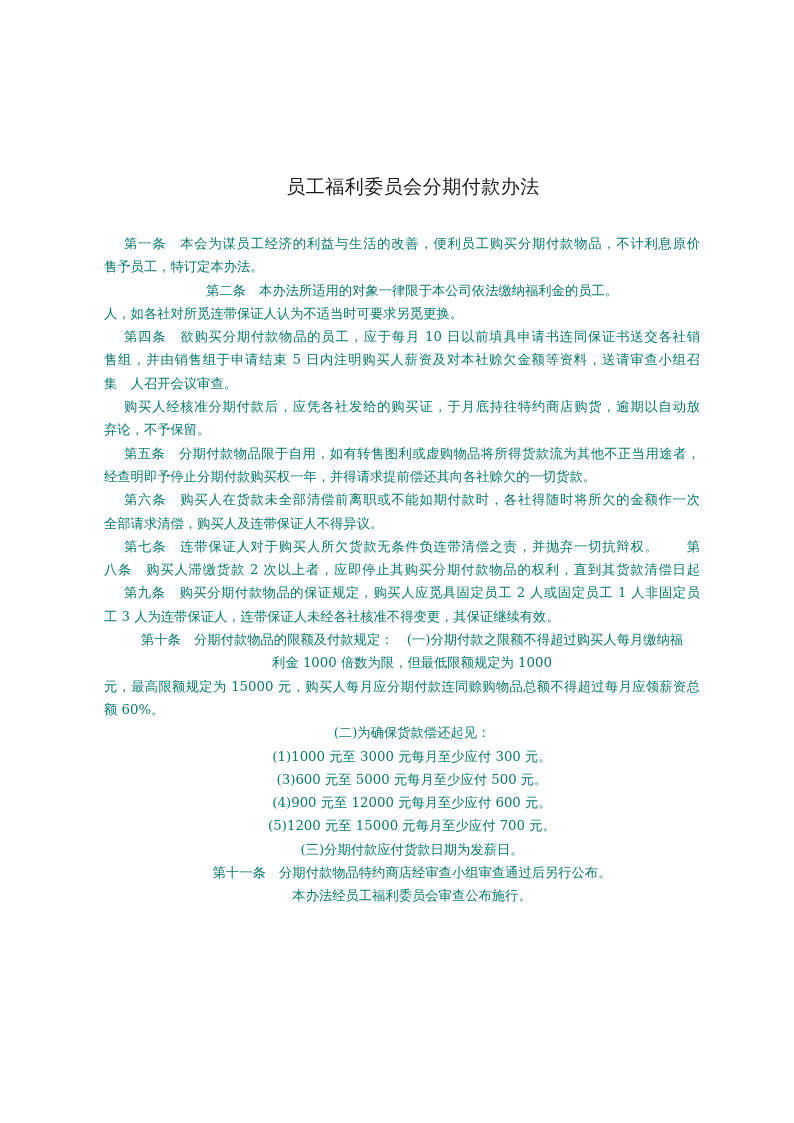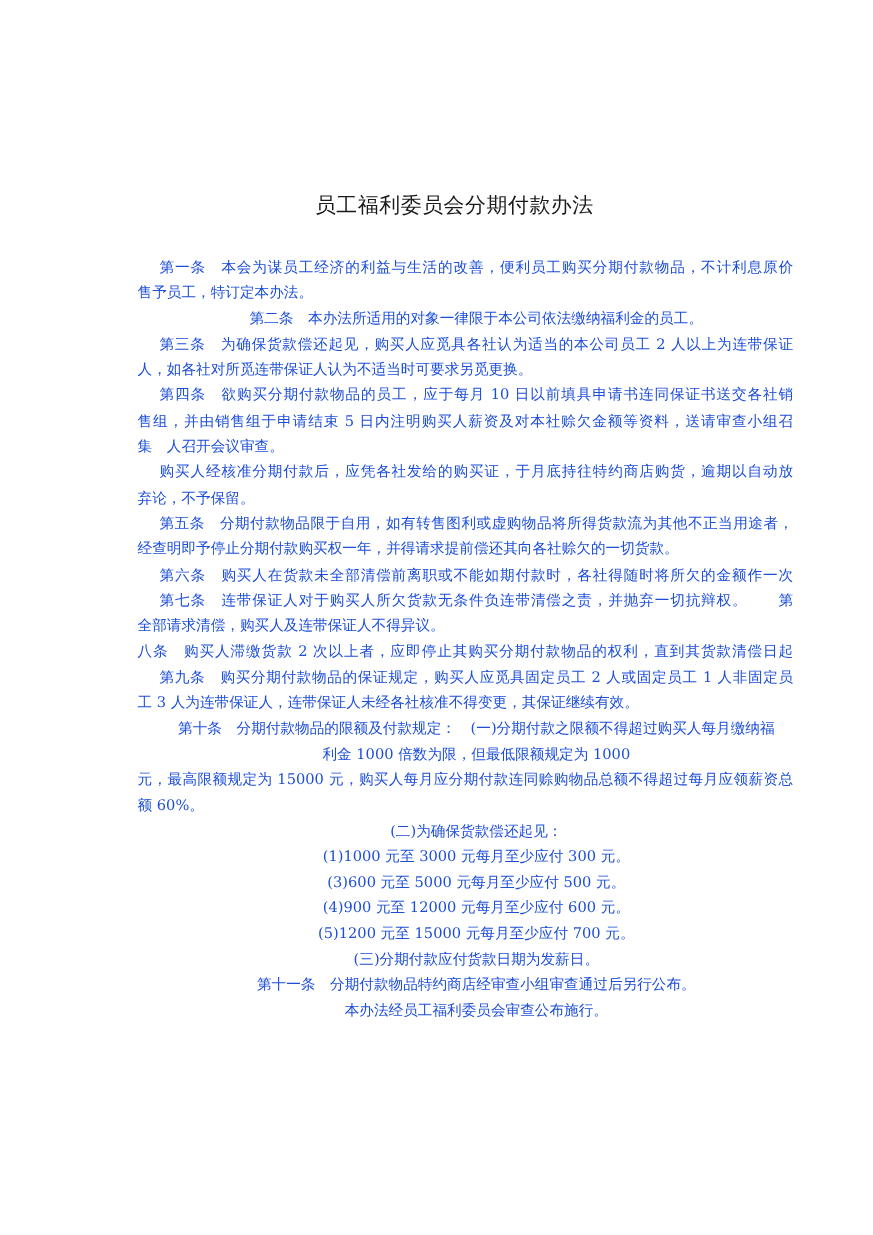--- a/index.html
+++ b/index.html
@@ -7,48 +7,47 @@
   .page {
     position: absolute; left: 0; top: 0; width: 794px; height: 1123px;
     background: #ffffff; color: #1a1a1a;
     font-family: "DejaVu Serif", "Liberation Serif", serif;
   }
   .title {
     position: absolute; left: 0; width: 794px; top: 174px;
     text-align: center; font-size: 19px; letter-spacing: 0.5px; color: #1a1a1a; margin-left: 16px;
   }
   .body {
-    position: absolute; left: 125px; top: 232px; width: 596px;
-    font-size: 13.3px; line-height: 23.3px; color: #1d4ed8;
+    position: absolute; left: 104px; top: 232px; width: 596px;
+    font-size: 13.3px; line-height: 23.3px; color: #0f766e;
   }
   .line { white-space: nowrap; height: 23.3px; overflow: visible; }
   .ind { padding-left: 20px; text-align: center; }
   .just { text-align: justify; text-align-last: justify; white-space: normal; }
 </style>
 </head>
 <body>
 
 <div class="page">
   <div class="title">员工福利委员会分期付款办法</div>
   <div class="body" id="doc-body">
       <div class="line ind just">第一条　本会为谋员工经济的利益与生活的改善，便利员工购买分期付款物品，不计利息原价</div>
       <div class="line">售予员工，特订定本办法。</div>
       <div class="line ind">第二条　本办法所适用的对象一律限于本公司依法缴纳福利金的员工。</div>
-      <div class="line ind just">第三条　为确保货款偿还起见，购买人应觅具各社认为适当的本公司员工 2 人以上为连带保证</div>
       <div class="line">人，如各社对所觅连带保证人认为不适当时可要求另觅更换。</div>
       <div class="line ind just">第四条　欲购买分期付款物品的员工，应于每月 10 日以前填具申请书连同保证书送交各社销</div>
       <div class="line just">售组，并由销售组于申请结束 5 日内注明购买人薪资及对本社赊欠金额等资料，送请审查小组召</div>
       <div class="line">集　人召开会议审查。</div>
       <div class="line ind just">购买人经核准分期付款后，应凭各社发给的购买证，于月底持往特约商店购货，逾期以自动放</div>
       <div class="line">弃论，不予保留。</div>
       <div class="line ind just">第五条　分期付款物品限于自用，如有转售图利或虚购物品将所得货款流为其他不正当用途者，</div>
       <div class="line">经查明即予停止分期付款购买权一年，并得请求提前偿还其向各社赊欠的一切货款。</div>
       <div class="line ind just">第六条　购买人在货款未全部清偿前离职或不能如期付款时，各社得随时将所欠的金额作一次</div>
+      <div class="line">全部请求清偿，购买人及连带保证人不得异议。</div>
       <div class="line ind just">第七条　连带保证人对于购买人所欠货款无条件负连带清偿之责，并抛弃一切抗辩权。　　第</div>
-      <div class="line">全部请求清偿，购买人及连带保证人不得异议。</div>
       <div class="line just">八条　购买人滞缴货款 2 次以上者，应即停止其购买分期付款物品的权利，直到其货款清偿日起</div>
       <div class="line ind just">第九条　购买分期付款物品的保证规定，购买人应觅具固定员工 2 人或固定员工 1 人非固定员</div>
       <div class="line">工 3 人为连带保证人，连带保证人未经各社核准不得变更，其保证继续有效。</div>
       <div class="line ind">第十条　分期付款物品的限额及付款规定：　(一)分期付款之限额不得超过购买人每月缴纳福</div>
       <div class="line ind">利金 1000 倍数为限，但最低限额规定为 1000</div>
       <div class="line just">元，最高限额规定为 15000 元，购买人每月应分期付款连同赊购物品总额不得超过每月应领薪资总</div>
       <div class="line">额 60%。</div>
       <div class="line ind">(二)为确保货款偿还起见：</div>
       <div class="line ind">(1)1000 元至 3000 元每月至少应付 300 元。</div>
       <div class="line ind">(3)600 元至 5000 元每月至少应付 500 元。</div>

